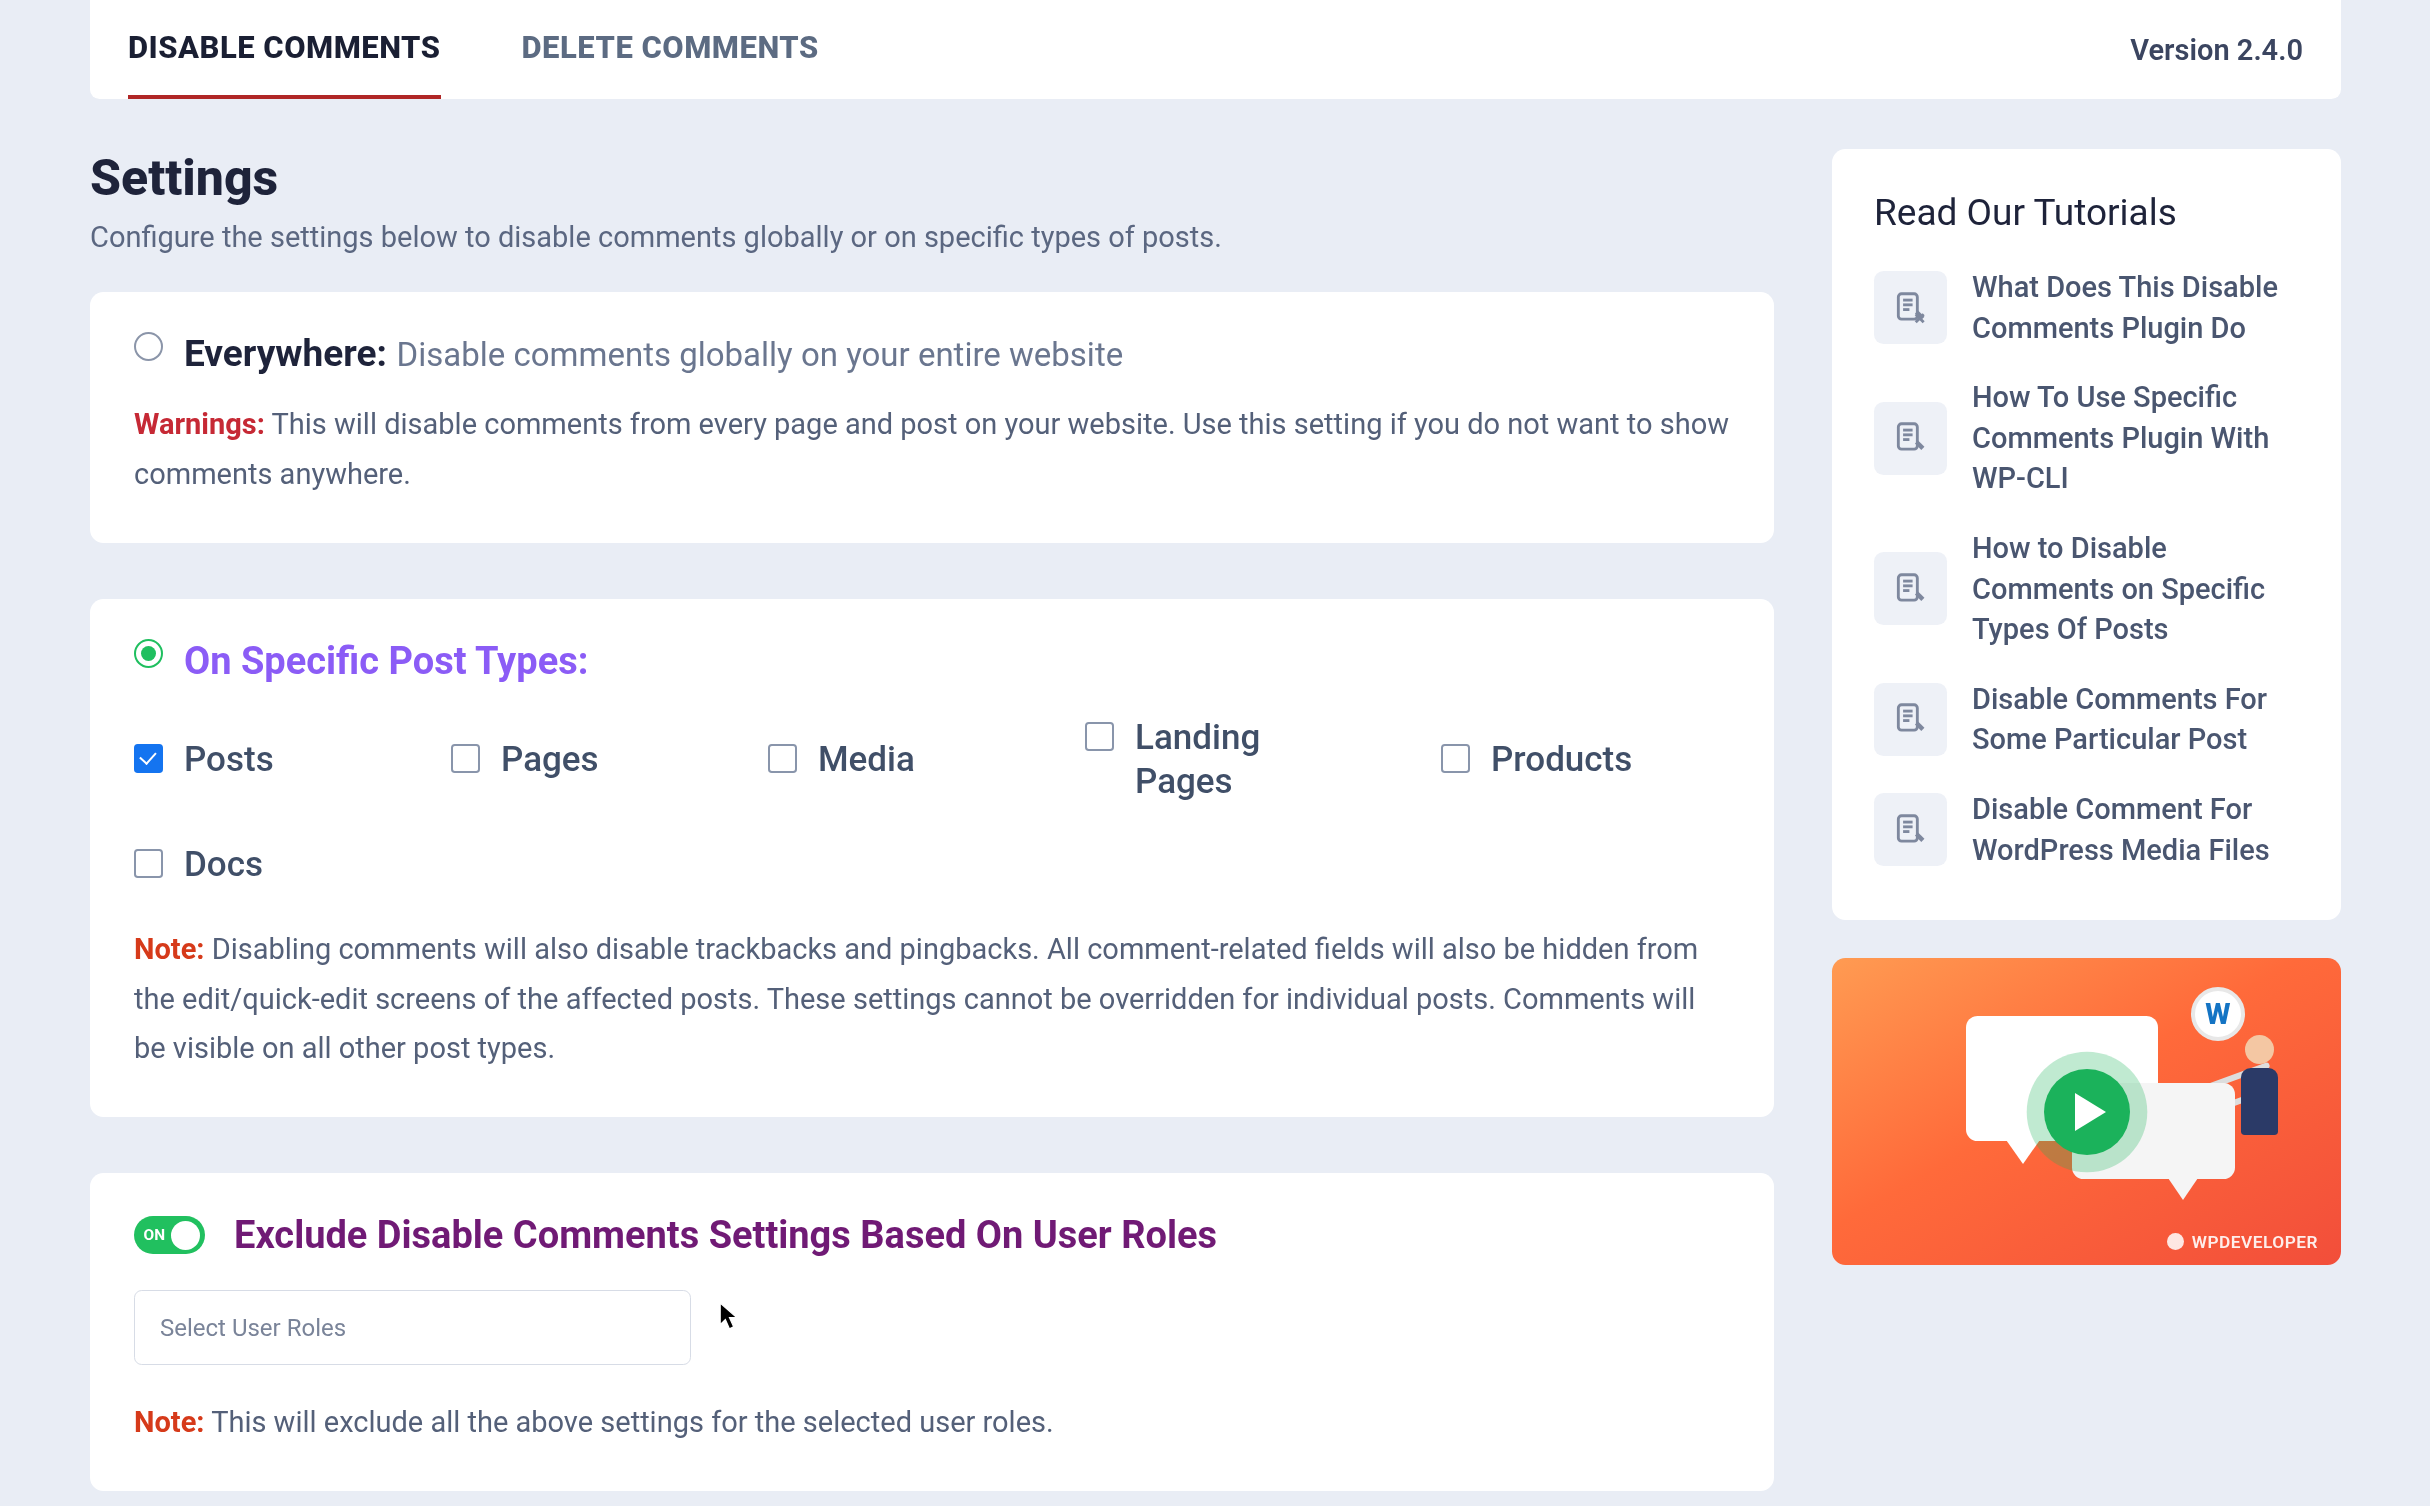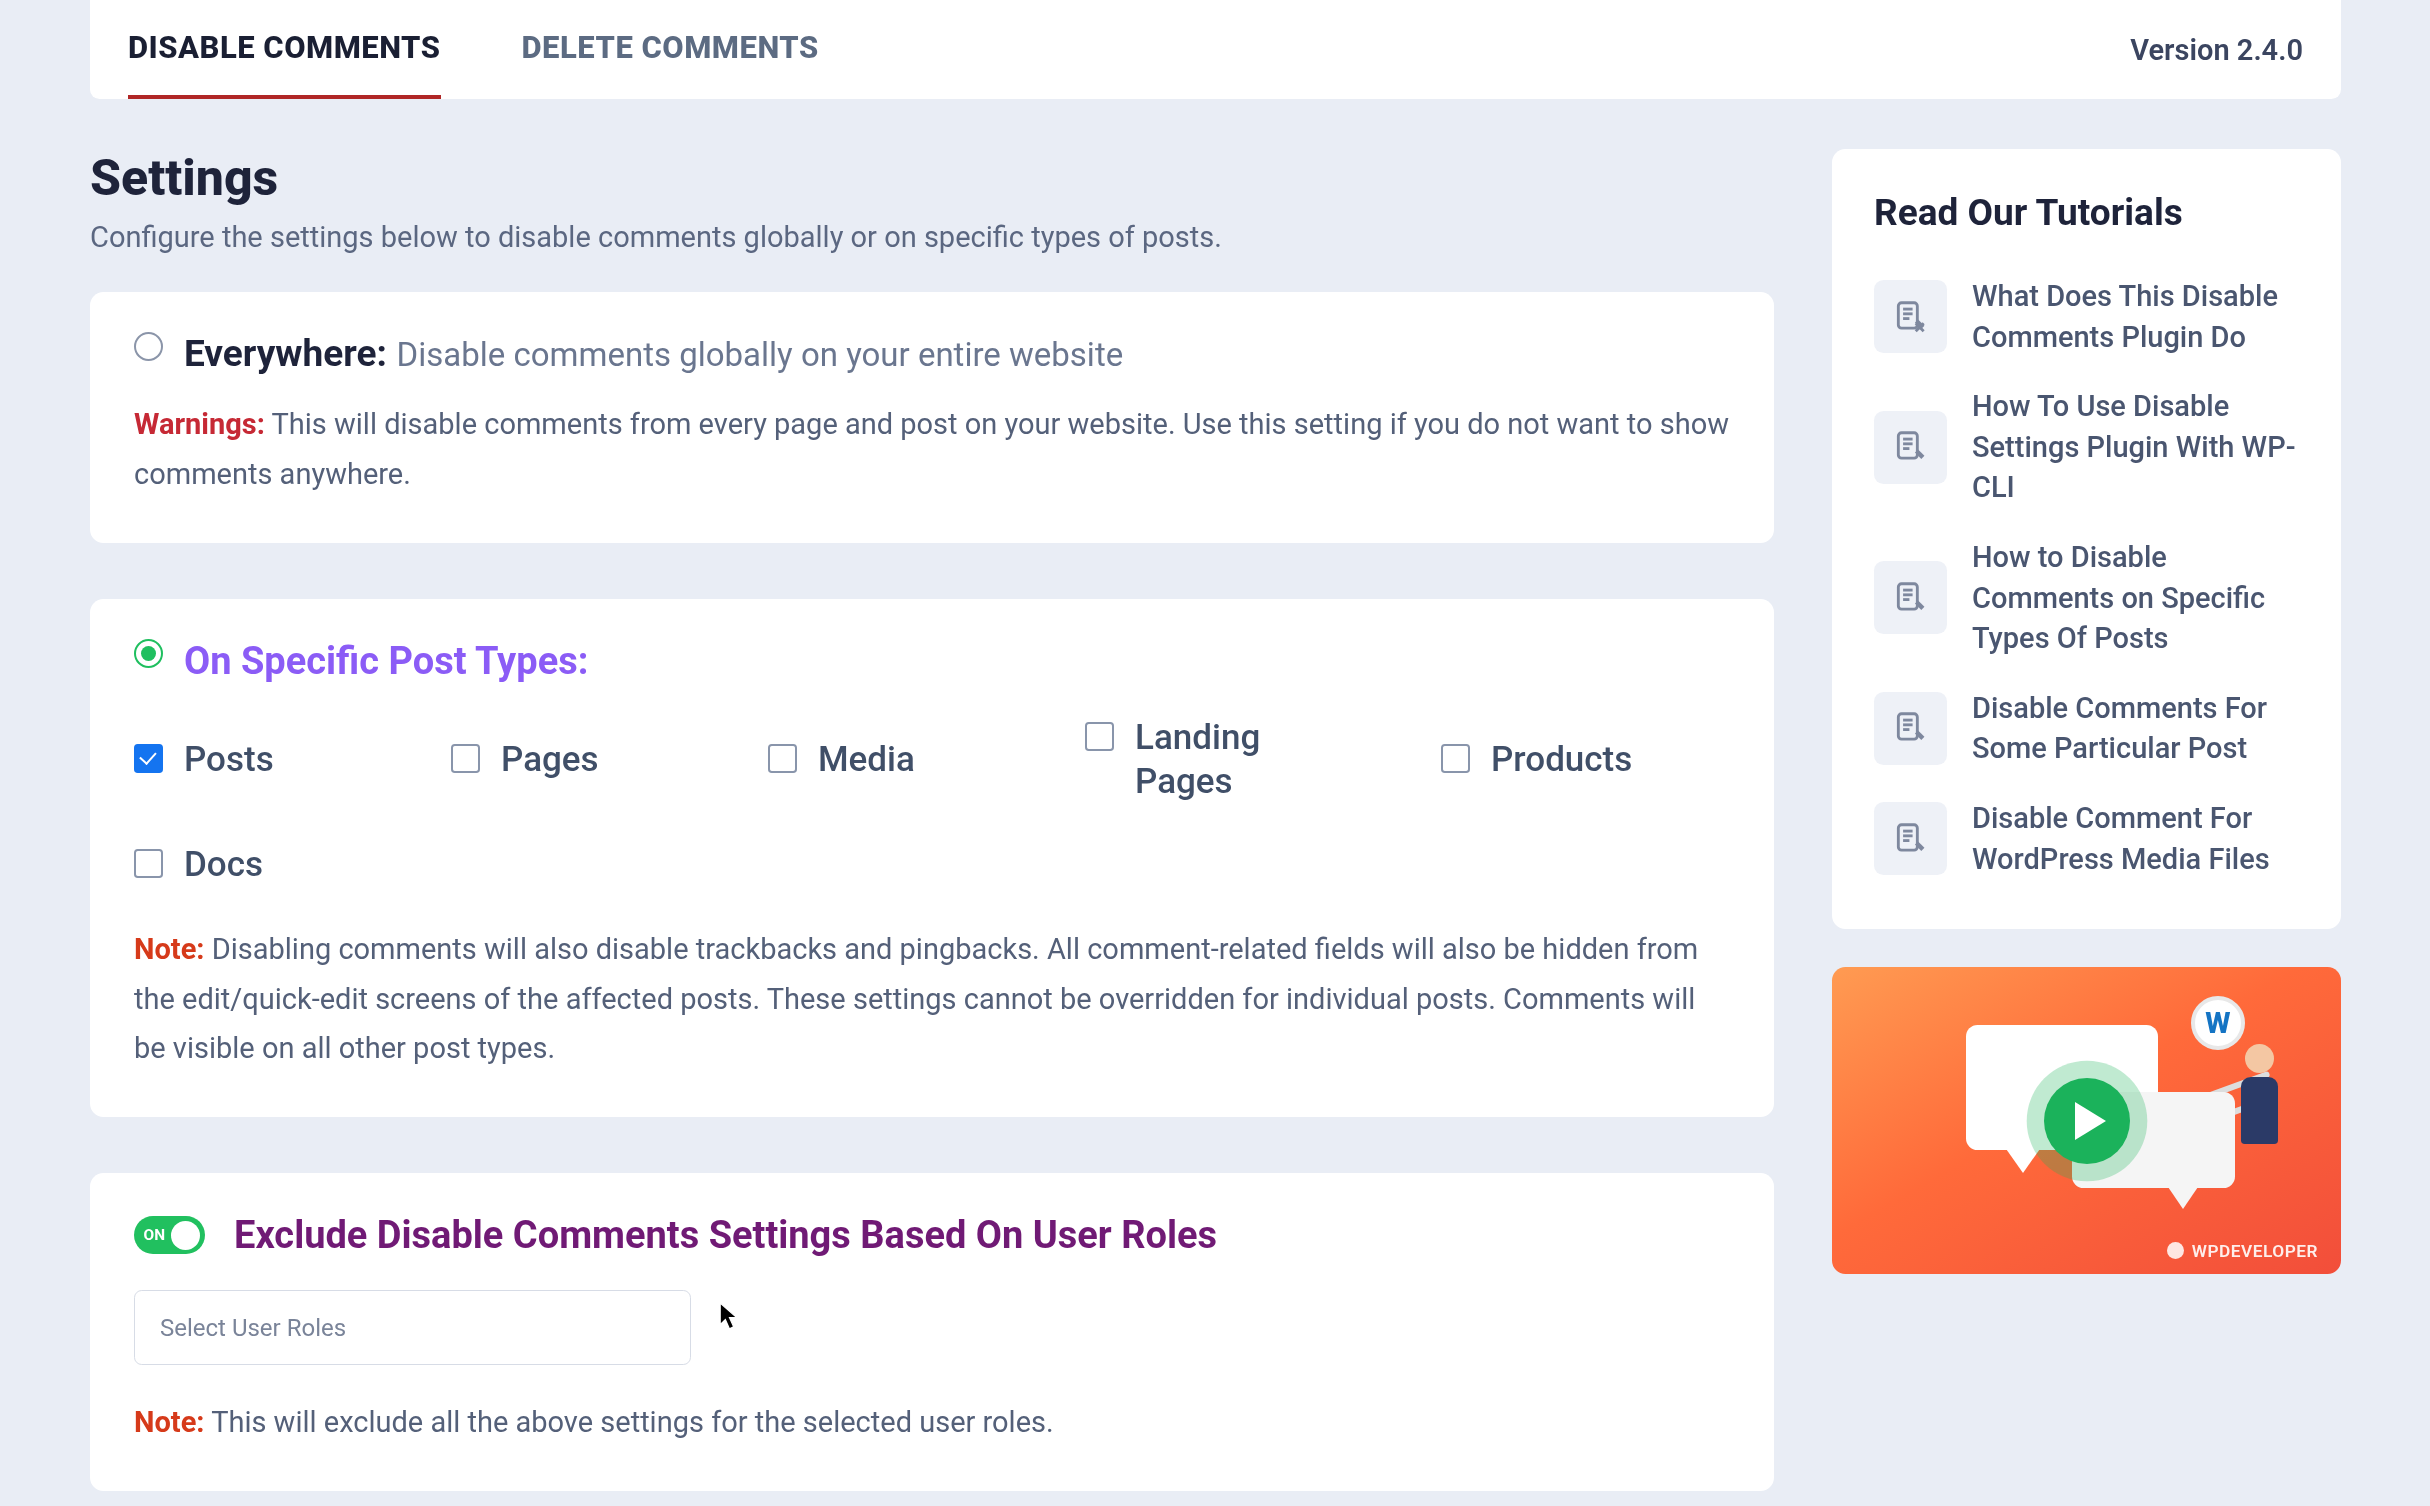--- a/index.html
+++ b/index.html
@@ -135,21 +135,21 @@
     width: 557px; height: 75px; border:1.9px solid #d7dce6; border-radius:7.7px;
     display:flex; align-items:center; padding: 0 25px; color:#7a8499; font-size:24px;
     margin-bottom: 33px; cursor:pointer; background:#fff;
   }
 
   
   .side-card {
     background:#ffffff; border-radius:13.4px; padding: 42px 42px 50px 42px;
   }
   .side-title {
-    font-size: 37px; font-weight:700; color:#1e233a; margin-bottom: 42px;
+    font-size: 37px; font-weight:400; color:#1e233a; margin-bottom: 33px;
   }
   .tut-item {
     display:flex; align-items:center; gap: 25px; margin-bottom: 29px; cursor:pointer;
   }
   .tut-item:last-child { margin-bottom: 0; }
   .tut-ico {
     width:73px; height:73px; background:#eef1f7; border-radius:9.6px;
     display:flex; align-items:center; justify-content:center; flex-shrink:0;
   }
   .tut-ico svg { width:38px; height:38px; }
@@ -319,21 +319,21 @@
         <div class="tut-item">
           <div class="tut-ico">
             <svg viewBox="0 0 24 24" fill="none" stroke="#7e889e" stroke-width="1.8">
                 <rect x="4" y="3" width="12" height="16" rx="2"></rect>
                 <line x1="7" y1="7" x2="13" y2="7"></line>
                 <line x1="7" y1="10" x2="13" y2="10"></line>
                 <line x1="7" y1="13" x2="11" y2="13"></line>
                 <path d="M14.5 15.5 l4 4 l2-2 l-4-4 z" fill="#7e889e" stroke="none"></path>
               </svg>
           </div>
-          <div class="tut-text">How To Use Disable Settings Plugin With WP-CLI</div>
+          <div class="tut-text">How To Use Specific Comments Plugin With WP-CLI</div>
         </div>
 
         <div class="tut-item">
           <div class="tut-ico">
             <svg viewBox="0 0 24 24" fill="none" stroke="#7e889e" stroke-width="1.8">
                 <rect x="4" y="3" width="12" height="16" rx="2"></rect>
                 <line x1="7" y1="7" x2="13" y2="7"></line>
                 <line x1="7" y1="10" x2="13" y2="10"></line>
                 <line x1="7" y1="13" x2="11" y2="13"></line>
                 <path d="M14.5 15.5 l4 4 l2-2 l-4-4 z" fill="#7e889e" stroke="none"></path>

